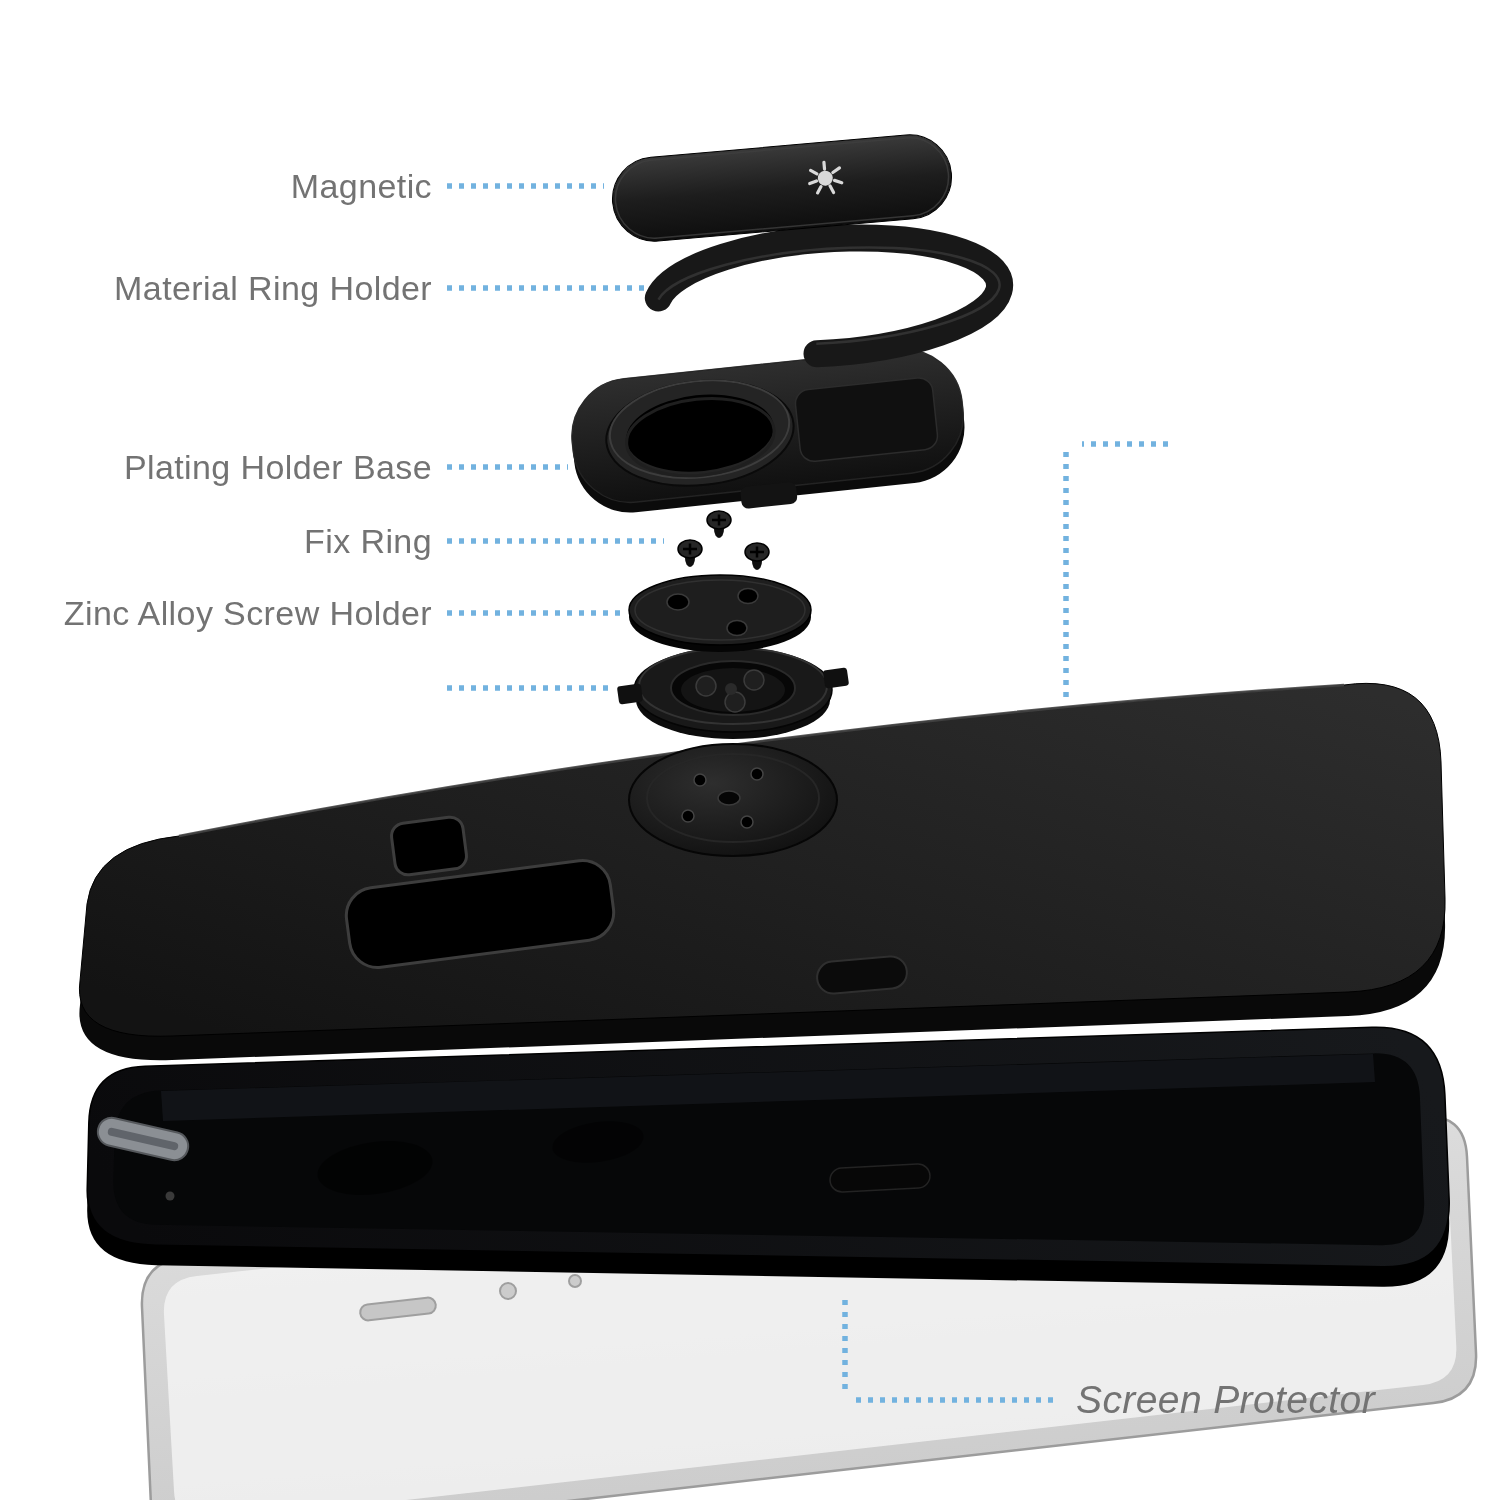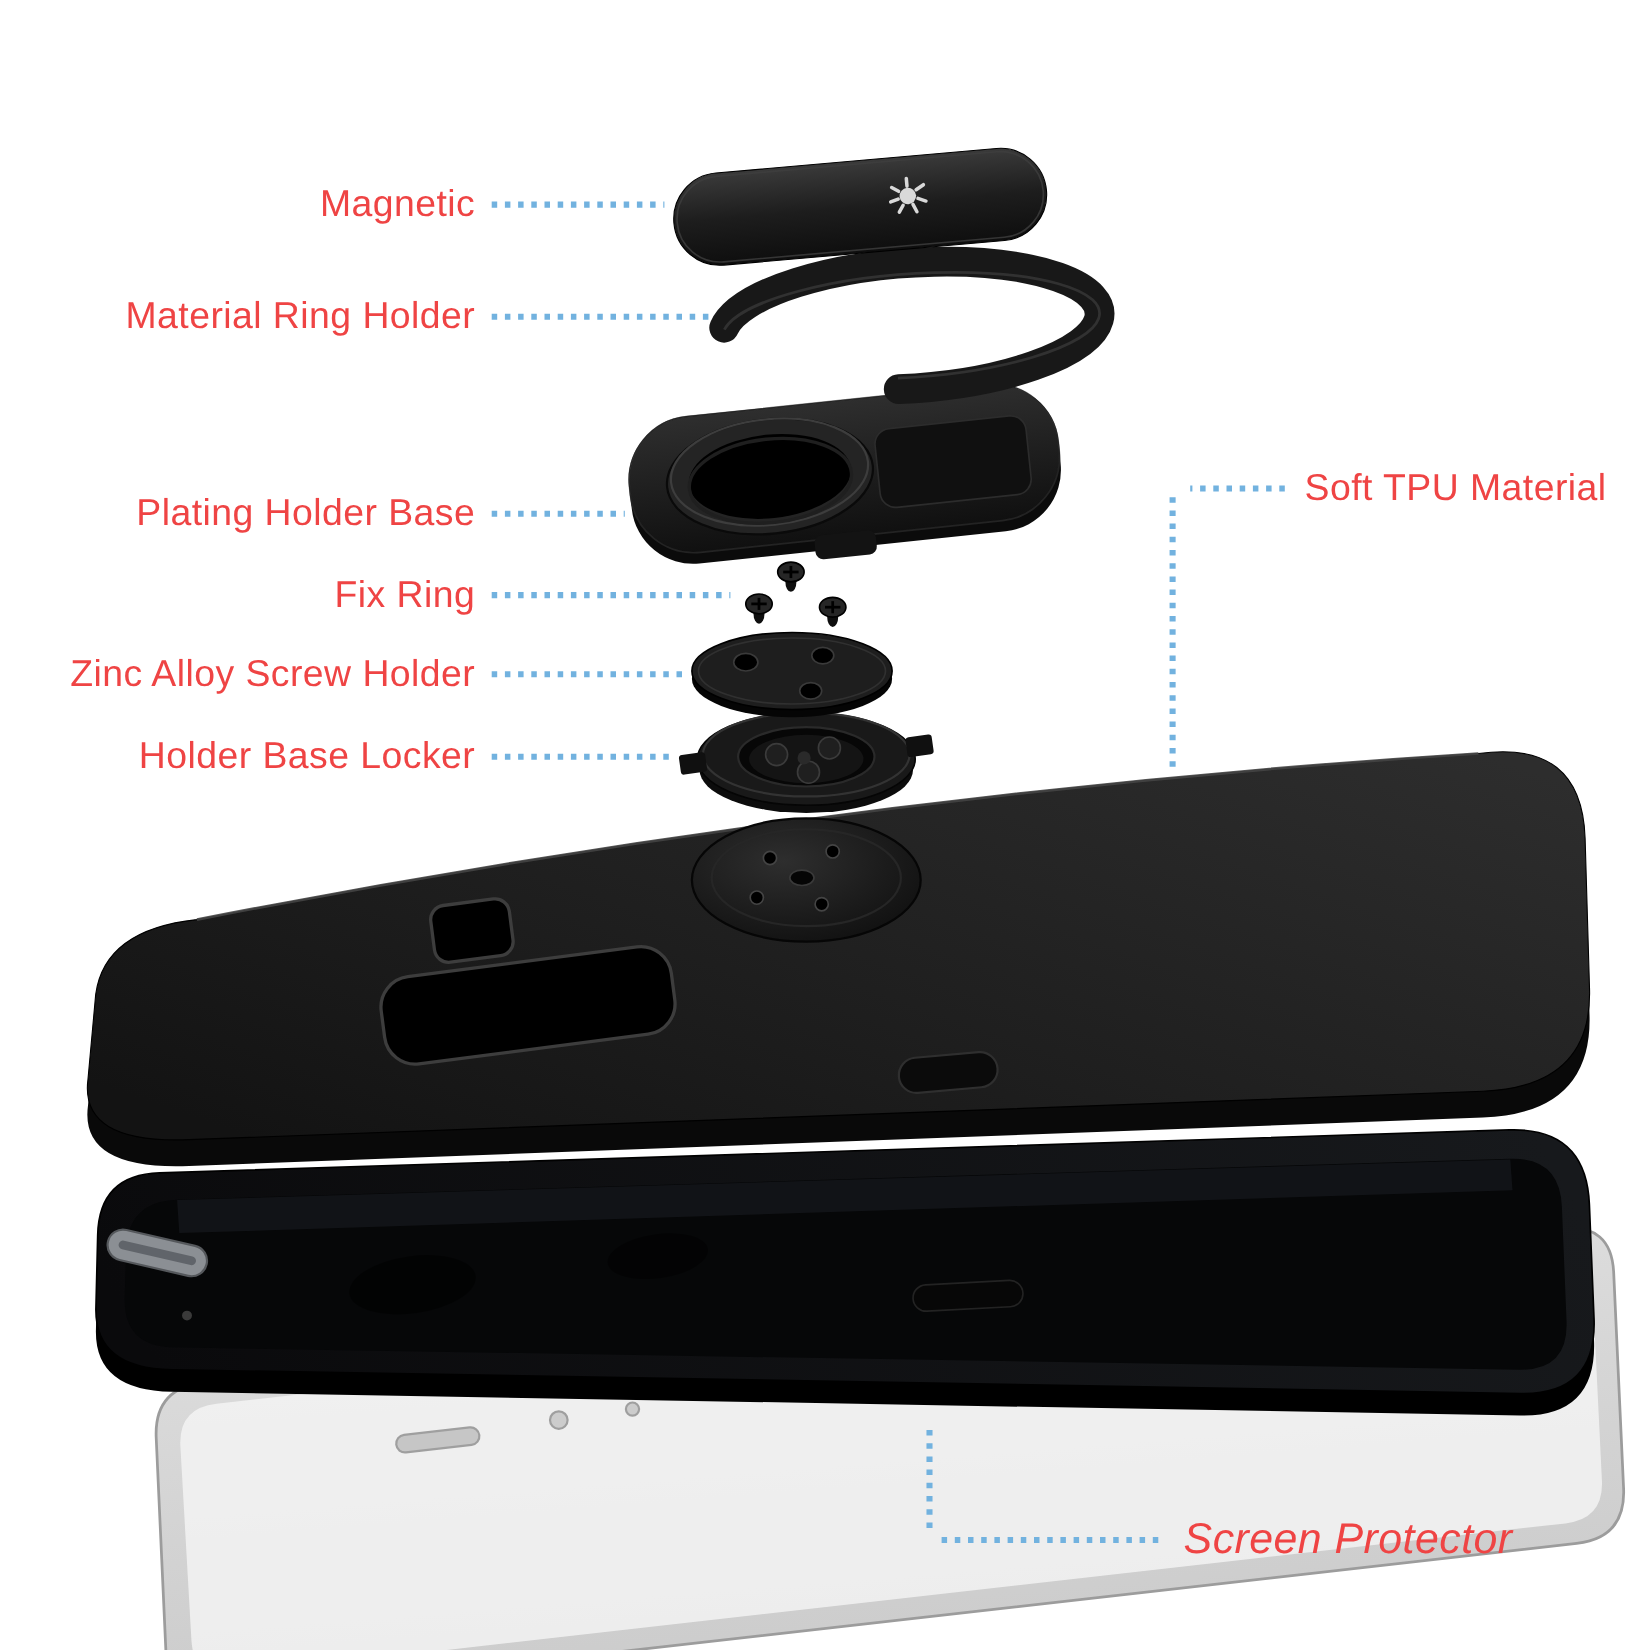--- a/index.html
+++ b/index.html
@@ -3,21 +3,21 @@
 <meta charset="utf-8">
 <style>
   html,body{margin:0;padding:0;background:#ffffff;}
   body{width:1500px;height:1500px;overflow:hidden;font-family:"Liberation Sans",sans-serif;}
   .stage{position:relative;width:1500px;height:1500px;background:#ffffff;}
   .stage svg{position:absolute;left:0;top:0;}
   .label{
     position:absolute;
     transform:translateY(-50%);
     font-size:34px;
-    color:#ef4444;
+    color:#737373;
     letter-spacing:.4px;
     white-space:nowrap;
   }
   .label.left-col{right:1068px;}
   .label.big{font-size:39px;font-style:italic;}
 </style>
 </head>
 <body>
 
 <div class="stage">
@@ -205,17 +205,15 @@
     <path d="M845 1300 V1392"></path>
     <path d="M856 1400 H1058"></path>
   </g>
 </svg>
 
 <div class="label left-col" style="top:186px">Magnetic</div>
 <div class="label left-col" style="top:288px">Material Ring Holder</div>
 <div class="label left-col" style="top:467px">Plating Holder Base</div>
 <div class="label left-col" style="top:541px">Fix Ring</div>
 <div class="label left-col" style="top:613px">Zinc Alloy Screw Holder</div>
-<div class="label left-col" style="top:688px">Holder Base Locker</div>
-<div class="label" style="left:1186px;top:444px">Soft TPU Material</div>
 <div class="label big" style="left:1076px;top:1400px">Screen Protector</div>
 
 </div>
 
 </body></html>

